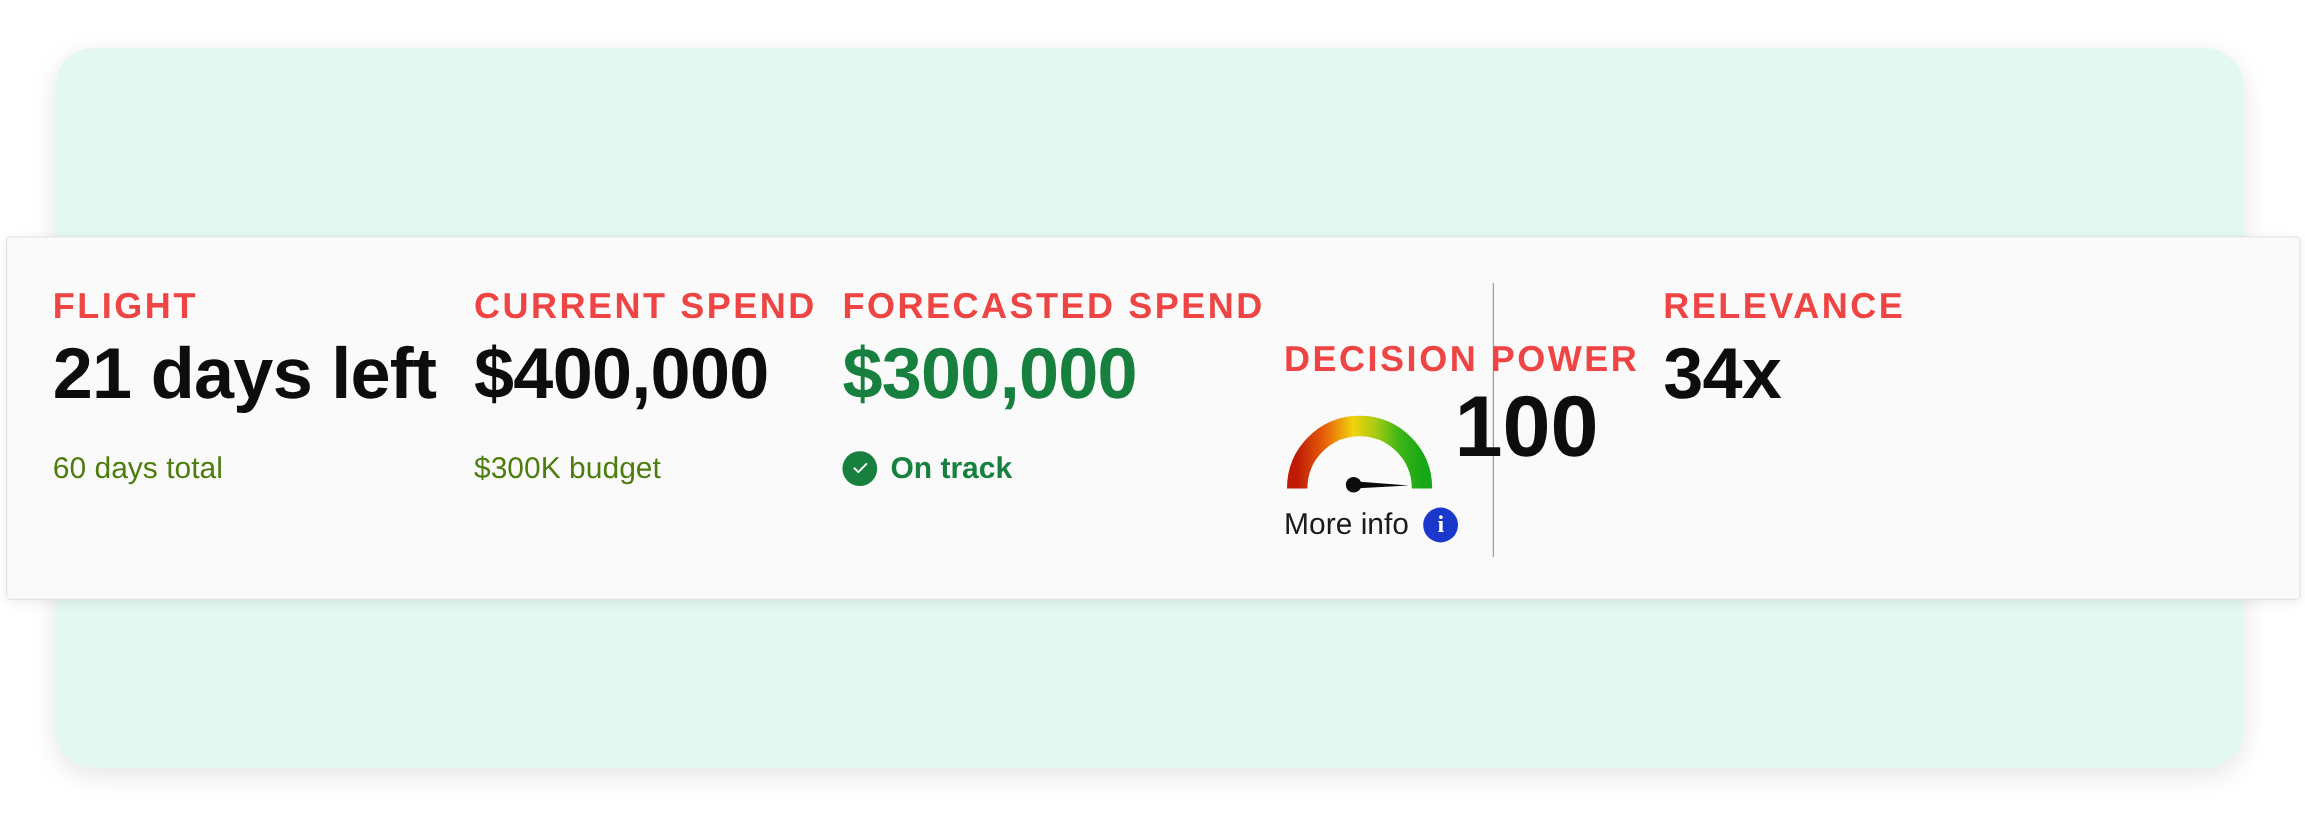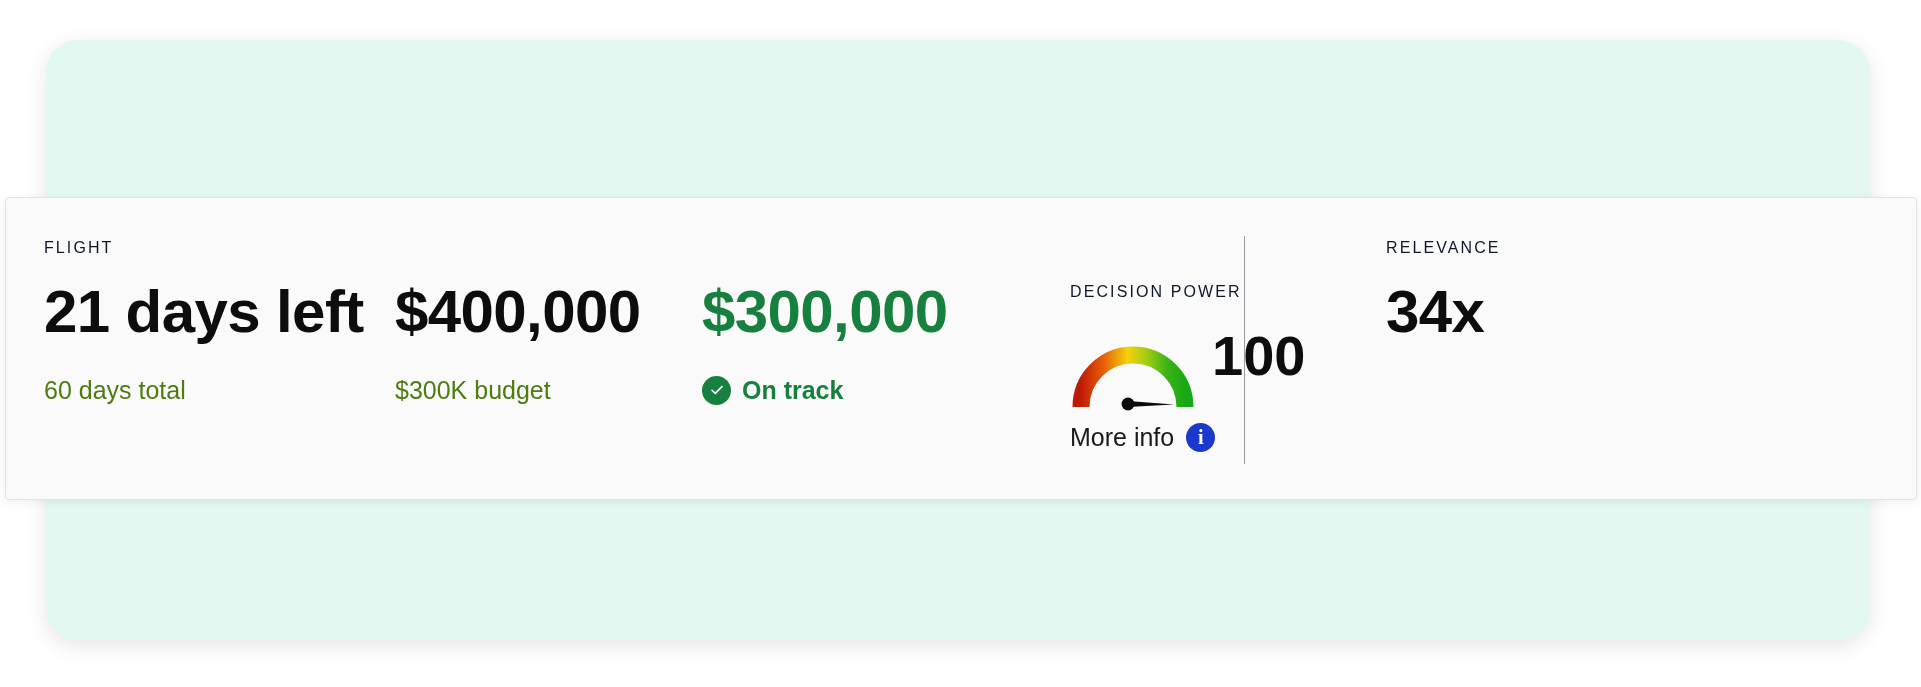--- a/index.html
+++ b/index.html
@@ -53,24 +53,24 @@
   .metric {
     position: absolute;
     top: 0;
     height: 100%;
   }
 
   .metric-label {
     position: absolute;
     top: 41px;
     left: 0;
-    font-size: 16px;
+    font-size: 30px;
     letter-spacing: 2.1px;
-    color: #0f172a;
-    font-weight: 400;
+    color: #ef4444;
+    font-weight: 700;
     white-space: nowrap;
   }
 
   .metric-value {
     position: absolute;
     top: 76px;
     left: 0;
     font-size: 60px;
     font-weight: 700;
     color: #0D0D0D;
@@ -165,21 +165,21 @@
     left: 0;
     width: 126px;
     height: 78px;
   }
   #gauge-wrap svg { display: block; }
 
   #decision-score {
     position: absolute;
     top: 76px;
     left: 142px;
-    font-size: 56px;
+    font-size: 72px;
     font-weight: 700;
     color: #0D0D0D;
     line-height: 76px;
     white-space: nowrap;
   }
 
   #metric-decision .metric-sub { top: 178px; }
 </style>
 </head>
 <body>
@@ -189,25 +189,27 @@
 <div id="metrics-panel">
   <div class="metrics-row">
 
     <div class="metric" id="metric-flight">
       <div class="metric-label">FLIGHT</div>
       <div class="metric-value">21 days left</div>
       <div class="metric-sub">60 days total</div>
     </div>
 
     <div class="metric" id="metric-current">
+      <div class="metric-label">CURRENT SPEND</div>
       <div class="metric-value">$400,000</div>
       <div class="metric-sub">$300K budget</div>
     </div>
 
     <div class="metric" id="metric-forecast">
+      <div class="metric-label">FORECASTED SPEND</div>
       <div class="metric-value green">$300,000</div>
       <div class="metric-sub green-status">
         <span class="check-circle">
           <svg width="18" height="18" viewBox="0 0 18 18" aria-hidden="true">
             <path d="M4 9.2 L7.3 12.4 L14 5.6" fill="none" stroke="#ffffff" stroke-width="1.6" stroke-linecap="round" stroke-linejoin="round"></path>
           </svg>
         </span>
         <span>On track</span>
       </div>
     </div>

